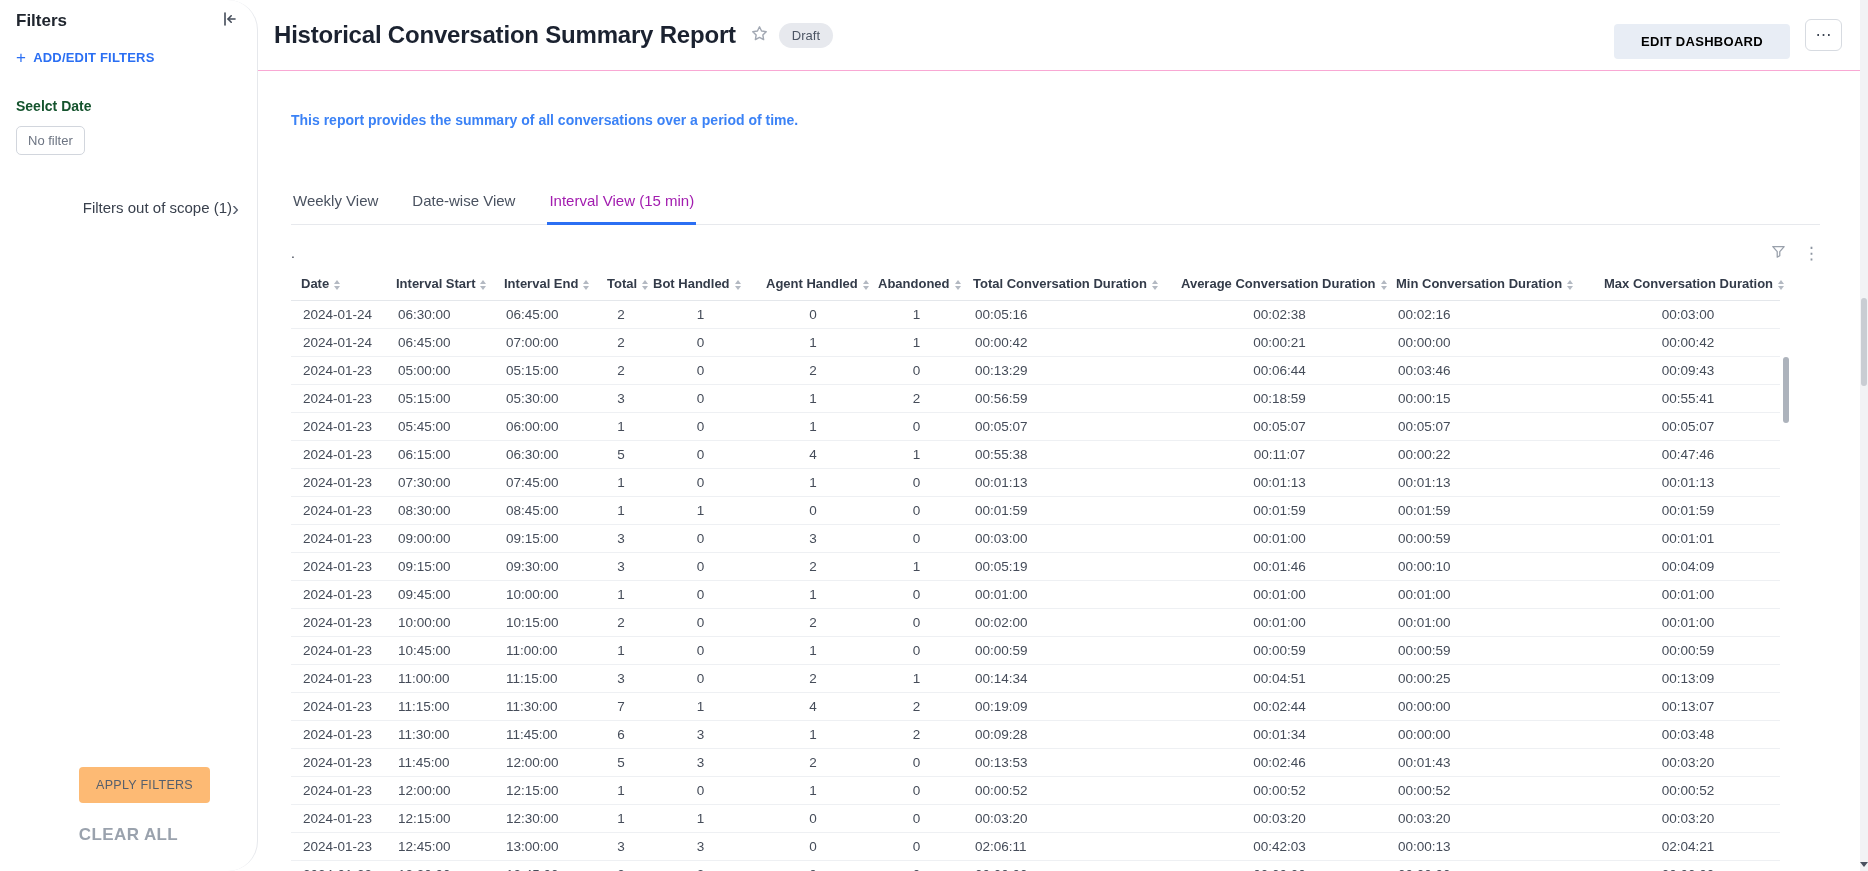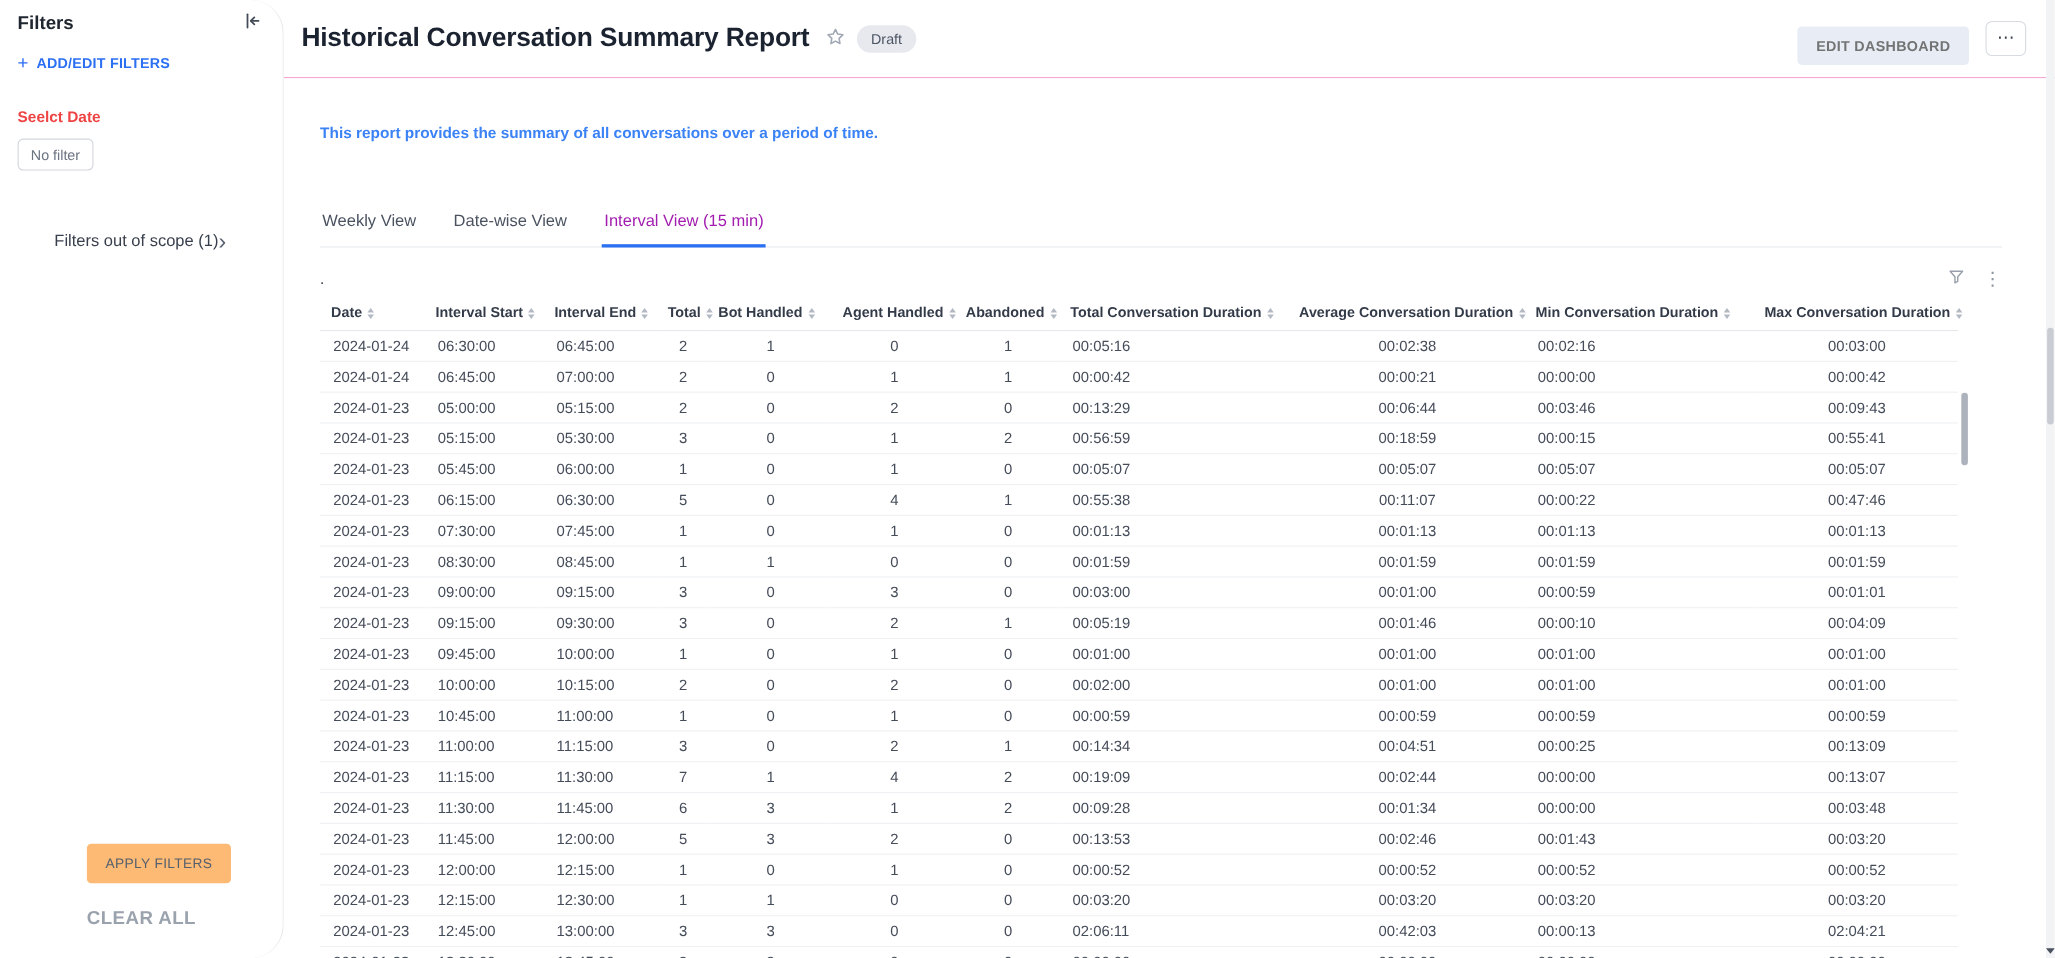--- a/index.html
+++ b/index.html
@@ -25,28 +25,28 @@
   .sb-title { font-size: 17px; font-weight: 700; color: #20262f; }
   .collapse-btn { background: none; border: none; cursor: pointer; padding: 2px; display: flex; }
   .add-edit {
     margin-top: 17px;
     background: none; border: none; cursor: pointer;
     color: #2b6ff3; font-weight: 700; font-size: 13px; letter-spacing: .2px;
     display: flex; align-items: center; gap: 7px;
     font-family: "Liberation Sans", sans-serif;
   }
   .add-edit .plus { font-size: 17px; font-weight: 400; line-height: 13px; }
-  .group-label { margin-top: 33px; font-size: 14px; font-weight: 700; color: #ef4444; }
+  .group-label { margin-top: 33px; font-size: 14px; font-weight: 700; color: #14532d; }
   .chip {
     display: inline-block; margin-top: 12px;
     border: 1px solid #d2d6dd; border-radius: 5px;
     padding: 6px 11px; font-size: 13px; color: #6c7482; background: #fff; cursor: pointer;
   }
   .scope-row {
-    margin-top: 56px; display: flex; align-items: center; justify-content: center;
+    margin-top: 44px; display: flex; align-items: center; justify-content: flex-end;
     font-size: 15px; color: #39404d; cursor: pointer;
   }
   .scope-row .chev { font-size: 21px; color: #5a6270; line-height: 14px; margin-right: 2px; }
   .sb-bottom { position: absolute; left: 0; right: 0; bottom: 26px; text-align: center; }
   .apply-btn {
     background: #fdba74; color: #555f6d; border: none; border-radius: 4px;
     font-size: 12.5px; font-weight: 400; letter-spacing: .3px;
     padding: 11px 17px; cursor: pointer; font-family: "Liberation Sans", sans-serif; margin-left: 32px;
   }
   .clear-btn {
@@ -64,23 +64,23 @@
     padding: 0 26px 0 16px;
   }
   .page-title { font-size: 24px; font-weight: 700; color: #1b2230; letter-spacing: -.2px; }
   .star-btn { background: none; border: none; margin-left: 14px; cursor: pointer; display: flex; }
   .draft-badge {
     margin-left: 10px; background: #e7e9ee; color: #4c5564;
     font-size: 13px; padding: 5px 13px; border-radius: 13px;
   }
   .topbar-spacer { flex: 1; }
   .edit-btn {
-    background: #e8edf5; color: #737373; border: none; border-radius: 4px;
+    background: #e8edf5; color: #000000; border: none; border-radius: 4px;
     font-size: 13px; font-weight: 700; letter-spacing: .3px;
-    padding: 10px 17px; cursor: pointer; font-family: "Liberation Sans", sans-serif; margin-top: 12px;
+    padding: 10px 27px; cursor: pointer; font-family: "Liberation Sans", sans-serif; margin-top: 12px;
   }
   .more-btn {
     width: 37px; height: 32px; margin-left: 15px;
     border: 1px solid #d7dbe1; border-radius: 6px; background: #fff;
     color: #3c4452; font-size: 16px; line-height: 1; cursor: pointer;
     display: flex; align-items: center; justify-content: center;
   }
 
   .content { padding: 41px 48px 0 33px; position: relative; }
   .description { font-size: 14px; font-weight: 700; color: #3b82f6; }

